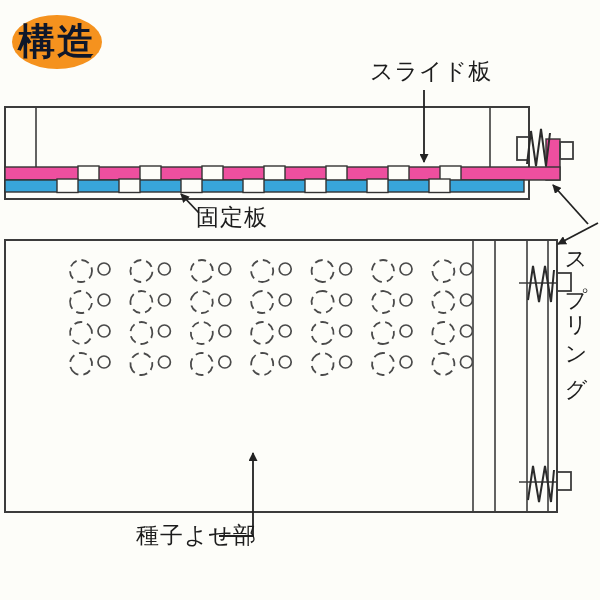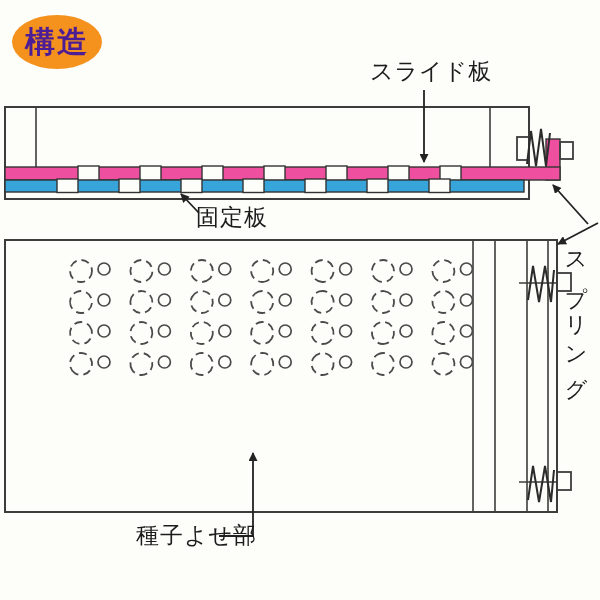--- a/index.html
+++ b/index.html
@@ -7,21 +7,21 @@
     position:relative;width:600px;height:600px;overflow:hidden;
     background:var(--background,#fdfdf9);
     font-family:"DejaVu Sans","Liberation Sans",sans-serif;
     color:#1c1c1c;
   }
   .label{position:absolute;font-size:23px;letter-spacing:1px;white-space:nowrap;}
   .badge{
     position:absolute;left:12px;top:15px;width:90px;height:54px;
     background:var(--badge-orange,#f5921e);border-radius:50%;
     display:flex;align-items:center;justify-content:center;
-    color:#4c1d95;font-size:30px;font-weight:bold;letter-spacing:2px;
+    color:#0f172a;font-size:37px;font-weight:bold;letter-spacing:2px;
   }
   .vertical{
     writing-mode:vertical-rl;text-orientation:upright;
     letter-spacing:6px;font-size:22px;line-height:1;
   }
   svg{position:absolute;left:0;top:0;}
   .box{fill:none;stroke:#3c3c3c;stroke-width:2;}
   .thin{stroke:#3c3c3c;stroke-width:1.6;fill:none;}
   .pink{fill:var(--slide-plate-pink,#ee4f9f);stroke:#333;stroke-width:1.4;}
   .blue{fill:var(--fixed-plate-blue,#38a5da);stroke:#333;stroke-width:1.4;}

